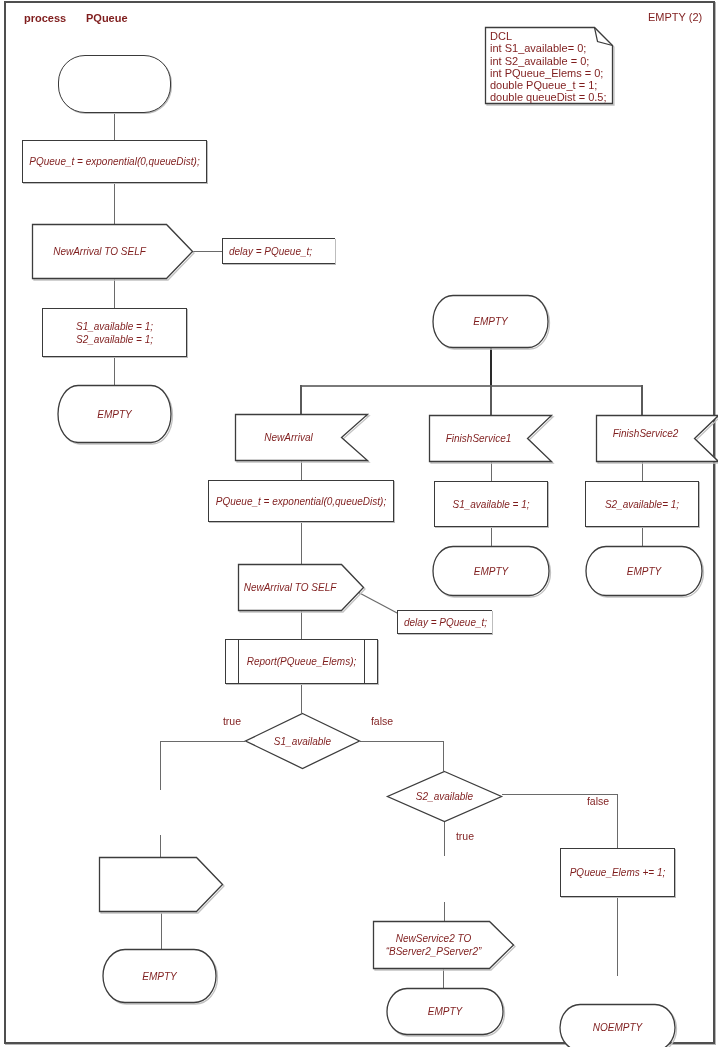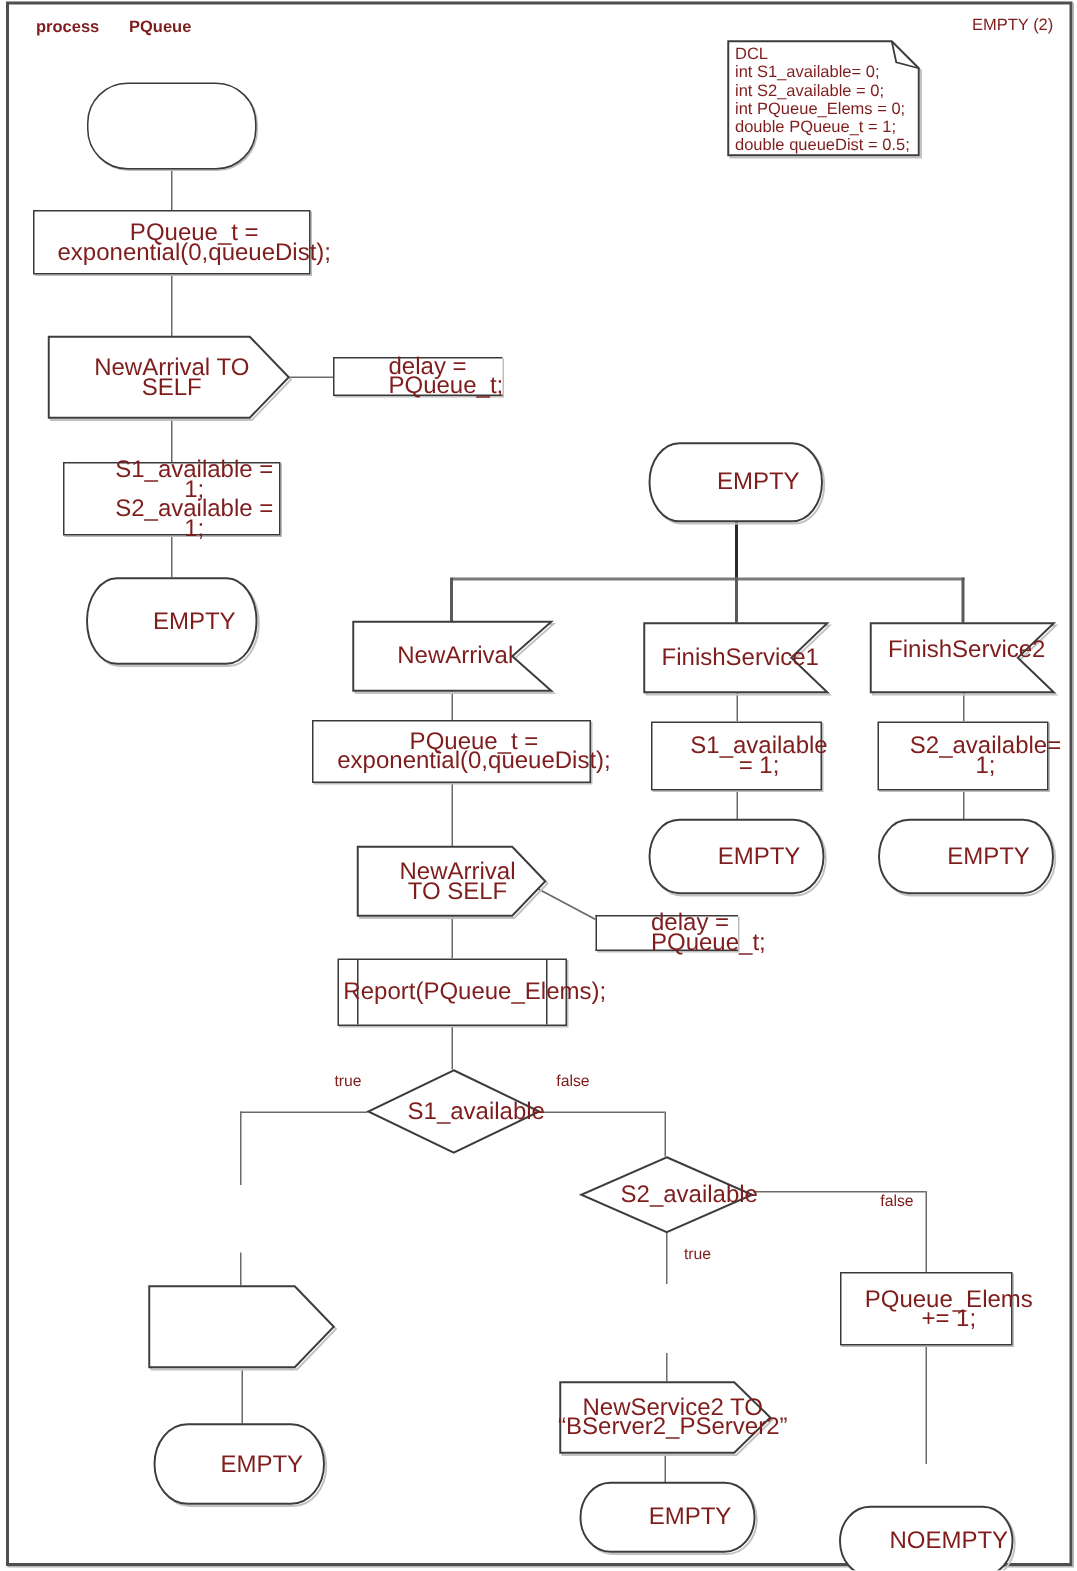--- a/index.html
+++ b/index.html
@@ -8,22 +8,22 @@
     position:relative; width:718px; height:1047px; background:#fff;
     font-family:"Liberation Sans","DejaVu Sans",sans-serif; color:#7f1d1d;
     overflow:hidden;
   }
   .frame {
     position:absolute; left:4px; top:1px; right:3px; bottom:3px;
     border:2px solid #4f4f4f; box-shadow:1px 1px 0 #b5b5b5;
   }
   .hdr-kind, .hdr-name { position:absolute; font-size:11px; font-weight:bold; }
   .page-label { position:absolute; font-size:11px; }
-  .node { position:absolute; display:flex; align-items:center; justify-content:center;padding-left:30px; }
-  .lbl { font-size:16px; line-height:13px; text-align:center; white-space:pre-line; position:relative; z-index:2; }
+  .node { position:absolute; display:flex; align-items:center; justify-content:center; }
+  .lbl { font-size:10px; line-height:13px; text-align:center; white-space:pre-line; position:relative; z-index:2;font-style:italic; }
   .rect { border:1px solid #3a3a3a; background:#fff; box-shadow:1px 1px 0 #bdbdbd; }
   .stadium { border:1px solid #3a3a3a; background:#fff; border-radius:27px; box-shadow:1px 1px 0 #bdbdbd; }
   .comment { border:1px solid #3a3a3a; border-right:none; background:#fff;
              box-shadow:1px 1px 0 #bdbdbd; justify-content:flex-start; }
   .comment .lbl { padding-left:6px; text-align:left; }
   .shape-svg { position:absolute; left:0; top:0; overflow:visible; z-index:1; }
   .shape-svg .shadow { fill:none; stroke:#c2c2c2; stroke-width:1.3; }
   .shape-svg .outline { fill:#ffffff; stroke:#3c3c3c; stroke-width:1.3; }
   .shape-svg .fold { fill:none; stroke:#3c3c3c; stroke-width:1.2; }
   .inner-v { position:absolute; top:0; bottom:0; width:1px; background:#3a3a3a; z-index:2; }
@@ -142,21 +142,21 @@
   </div>
 
   <div class="node" style="left:429px;top:415px;width:123px;height:47px">
     <svg class="shape-svg" width="123" height="47" viewBox="0 0 123 47">
       <polygon class="shadow" transform="translate(1.5,1.5)" points="0.5,0.5 122.5,0.5 98.5,23.5 122.5,46.5 0.5,46.5"></polygon>
       <polygon class="outline" points="0.5,0.5 122.5,0.5 98.5,23.5 122.5,46.5 0.5,46.5"></polygon>
     </svg>
     <span class="lbl" style="padding-right:24px">FinishService1</span>
   </div>
 
-  <div class="node" style="left:580px;top:415px;width:123px;height:37px">
+  <div class="node" style="left:596px;top:415px;width:123px;height:37px">
     <svg class="shape-svg" width="123" height="47" viewBox="0 0 123 47">
       <polygon class="shadow" transform="translate(1.5,1.5)" points="0.5,0.5 122.5,0.5 98.5,23.5 122.5,46.5 0.5,46.5"></polygon>
       <polygon class="outline" points="0.5,0.5 122.5,0.5 98.5,23.5 122.5,46.5 0.5,46.5"></polygon>
     </svg>
     <span class="lbl" style="padding-right:24px">FinishService2</span>
   </div>
 
   <div class="node rect" style="left:208px;top:480px;width:186px;height:42px">
     <span class="lbl">PQueue_t = exponential(0,queueDist);</span>
   </div>

